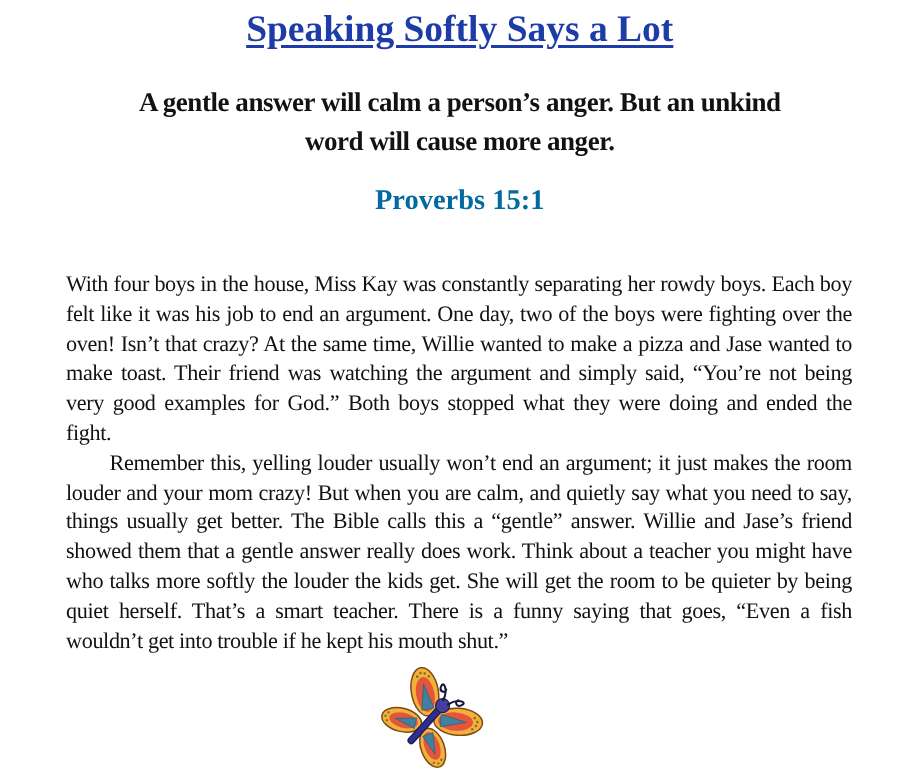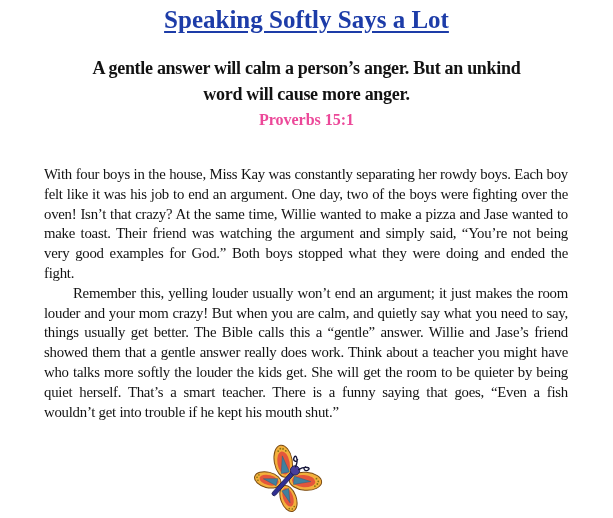--- a/index.html
+++ b/index.html
@@ -17,35 +17,35 @@
     padding-top: 6px;
     text-align: center;
     font-size: 25px;
     font-weight: 700;
     color: #1d3ca8;
     text-decoration: underline;
     text-underline-offset: 3px;
   }
   .scripture { margin-top: 21px; }
   .verse {
-    margin: 4px auto;
+    margin: 16px auto;
     max-width: 455px;
     text-align: center;
     font-size: 18px;
     font-weight: 700;
     line-height: 26px;
     letter-spacing: -0.3px;
     color: #121212;
   }
   .reference {
     margin: 3px 0 0 0;
     text-align: center;
-    font-size: 16px;
+    font-size: 19px;
     font-weight: 700;
-    color: #ec4899;
+    color: #0369a1;
   }
   .body-text {
     margin-top: 36px;
     padding: 0 45px 0 44px;
     font-size: 14.8px;
     line-height: 19.8px;
     letter-spacing: -0.25px;
     text-align: justify;
   }
   .para { margin: 0; }

